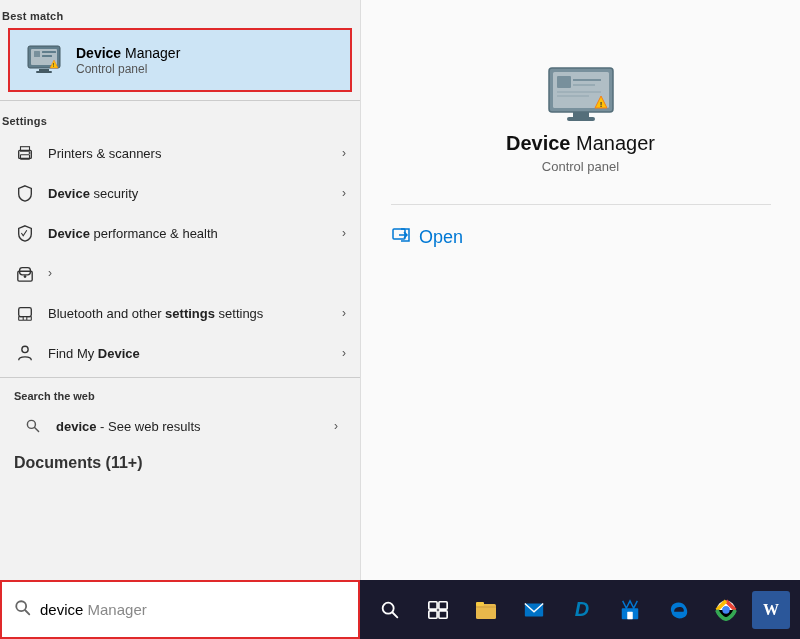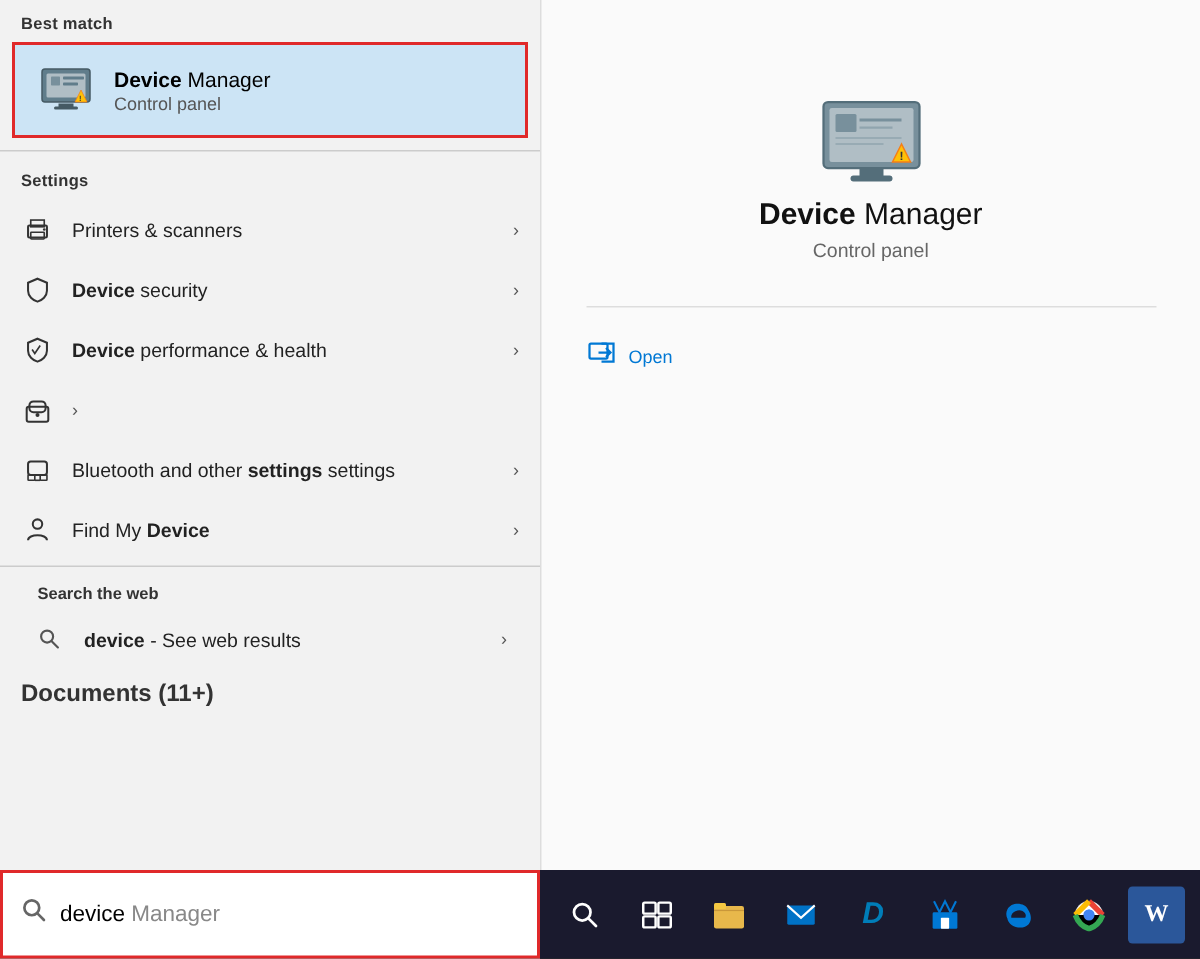--- a/index.html
+++ b/index.html
@@ -22,21 +22,21 @@
       background: #f2f2f2;
       display: flex;
       flex-direction: column;
     }
 
     
     .section-label {
       font-size: 11px;
       font-weight: 600;
       color: #333;
-      padding: 10px 14px 6px 14px;
+      padding: 10px 14px 6px 2px;
       letter-spacing: 0.2px;
     }
 
     .best-match-item {
       display: flex;
       align-items: center;
       padding: 10px 14px;
       margin: 0 8px 4px 8px;
       background: #cce4f5;
       border: 2px solid #e0292a;
@@ -98,21 +98,21 @@
     .menu-item .chevron {
       font-size: 12px;
       color: #555;
     }
 
     
     .web-section-label {
       font-size: 11px;
       font-weight: 600;
       color: #333;
-      padding: 8px 14px 4px 25px;
+      padding: 8px 14px 4px 14px;
     }
 
     .web-item {
       display: flex;
       align-items: center;
       padding: 9px 22px;
       cursor: pointer;
     }
     .web-item .search-icon {
       width: 22px;
@@ -190,21 +190,21 @@
       padding: 4px 0;
       align-self: flex-start;
       margin-left: 30px;
     }
     .open-button .open-icon {
       color: #0078d4;
       font-size: 18px;
       margin-right: 8px;
     }
     .open-button .open-label {
-      font-size: 12px;
+      font-size: 18px;
       color: #0078d4;
     }
 
     
     .search-bar {
       position: absolute;
       bottom: 0;
       left: 0;
       width: 360px;
       height: 59px;

